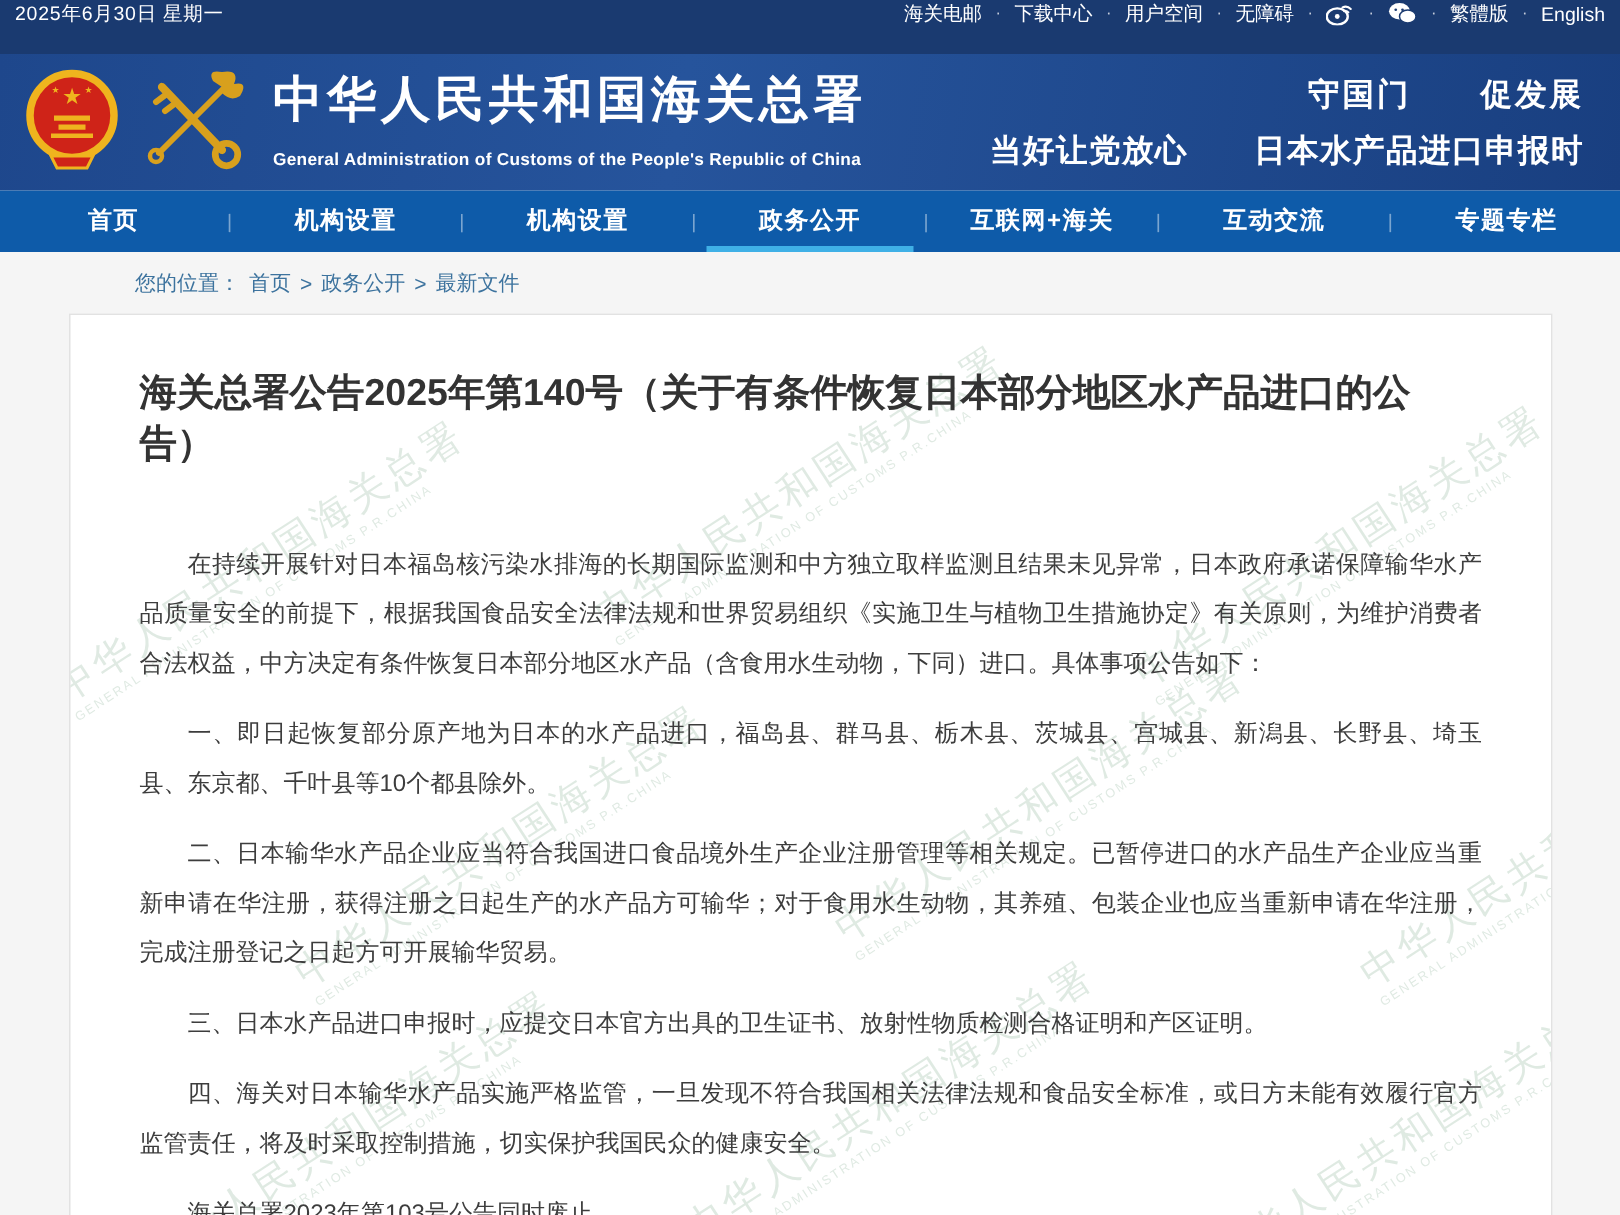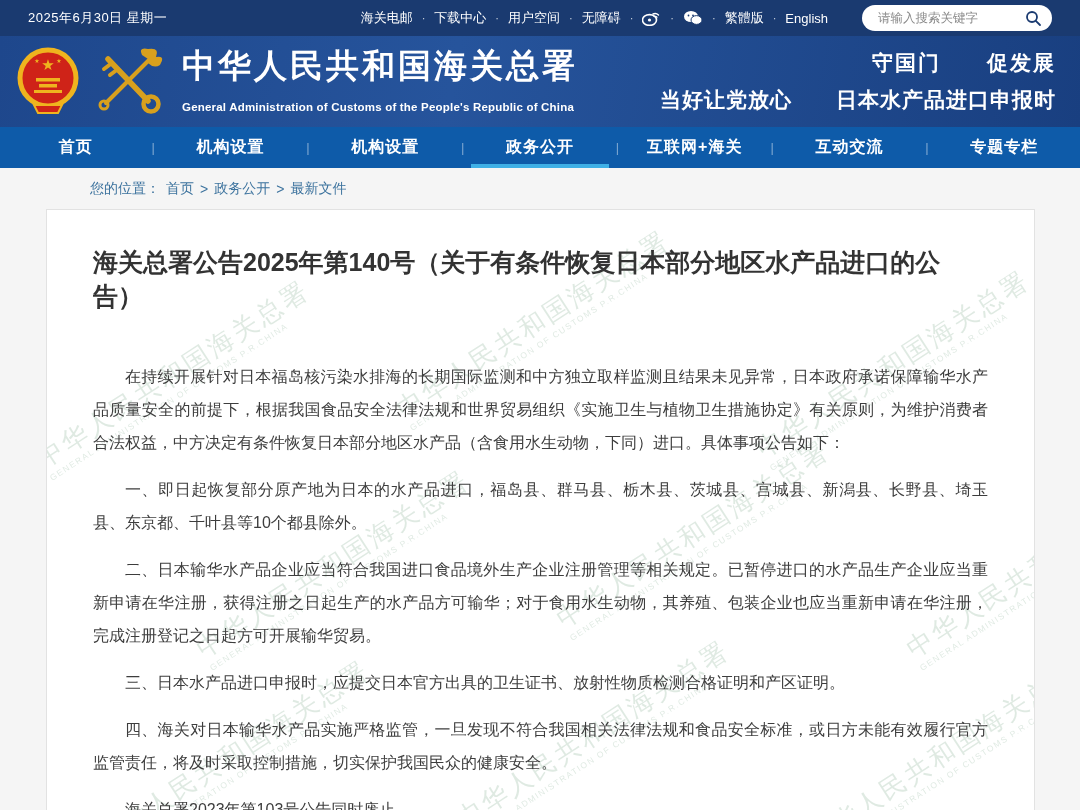--- a/index.html
+++ b/index.html
@@ -6,21 +6,21 @@
   html,body { margin:0; padding:0; }
   body {
     width:1080px; height:810px; overflow:hidden;
     background:#f5f5f5;
     font-family:"Liberation Sans","DejaVu Sans",sans-serif;
   }
 
   
   .topbar {
     height:36px; background:#1a3a70; color:#fff;
-    display:flex; align-items:center; padding:0 28px;
+    display:flex; align-items:flex-start; padding:0 10px;
     font-size:13px;
   }
   .topbar-date { letter-spacing:.5px; }
   .topbar-links { margin-left:auto; display:flex; align-items:center; gap:9px; }
   .topbar-link { color:#fff; cursor:pointer; }
   .topbar-dot { color:rgba(255,255,255,.75); font-size:11px; }
   .topbar-ico { display:flex; align-items:center; cursor:pointer; }
   .searchbox {
     margin-left:34px; width:190px; height:26px; background:#fff;
     border-radius:13px; display:flex; align-items:center; padding:0 10px 0 14px;
@@ -121,29 +121,20 @@
         <ellipse cx="8" cy="6.5" rx="7" ry="5.5" fill="#fff"></ellipse>
         <ellipse cx="13.5" cy="10" rx="5.5" ry="4.4" fill="#fff" stroke="#1a3a70" stroke-width="1"></ellipse>
         <circle cx="5.5" cy="5.5" r="0.9" fill="#1a3a70"></circle>
         <circle cx="10" cy="5.5" r="0.9" fill="#1a3a70"></circle>
       </svg>
     </span>
     <span class="topbar-dot">·</span>
     <span class="topbar-link">繁體版</span>
     <span class="topbar-dot">·</span>
     <span class="topbar-link">English</span>
-  </div>
-  <div class="searchbox">
-    <input type="text" placeholder="请输入搜索关键字" style="">
-    <span class="search-btn">
-      <svg width="17" height="17" viewBox="0 0 17 17">
-        <circle cx="7" cy="7" r="5" fill="none" stroke="#1a3a70" stroke-width="1.8"></circle>
-        <line x1="10.8" y1="10.8" x2="15" y2="15" stroke="#1a3a70" stroke-width="1.8" stroke-linecap="round"></line>
-      </svg>
-    </span>
   </div>
 </div>
 
 <div class="masthead">
   <span class="emblem">
     <svg width="64" height="70" viewBox="0 0 64 70">
       <circle cx="32" cy="33" r="28" fill="#cf2318"></circle>
       <circle cx="32" cy="33" r="28" fill="none" stroke="#efb41e" stroke-width="5"></circle>
       <text x="32" y="25" font-size="15" fill="#efb41e" text-anchor="middle">★</text>
       <text x="21" y="18" font-size="6" fill="#efb41e" text-anchor="middle">★</text>

